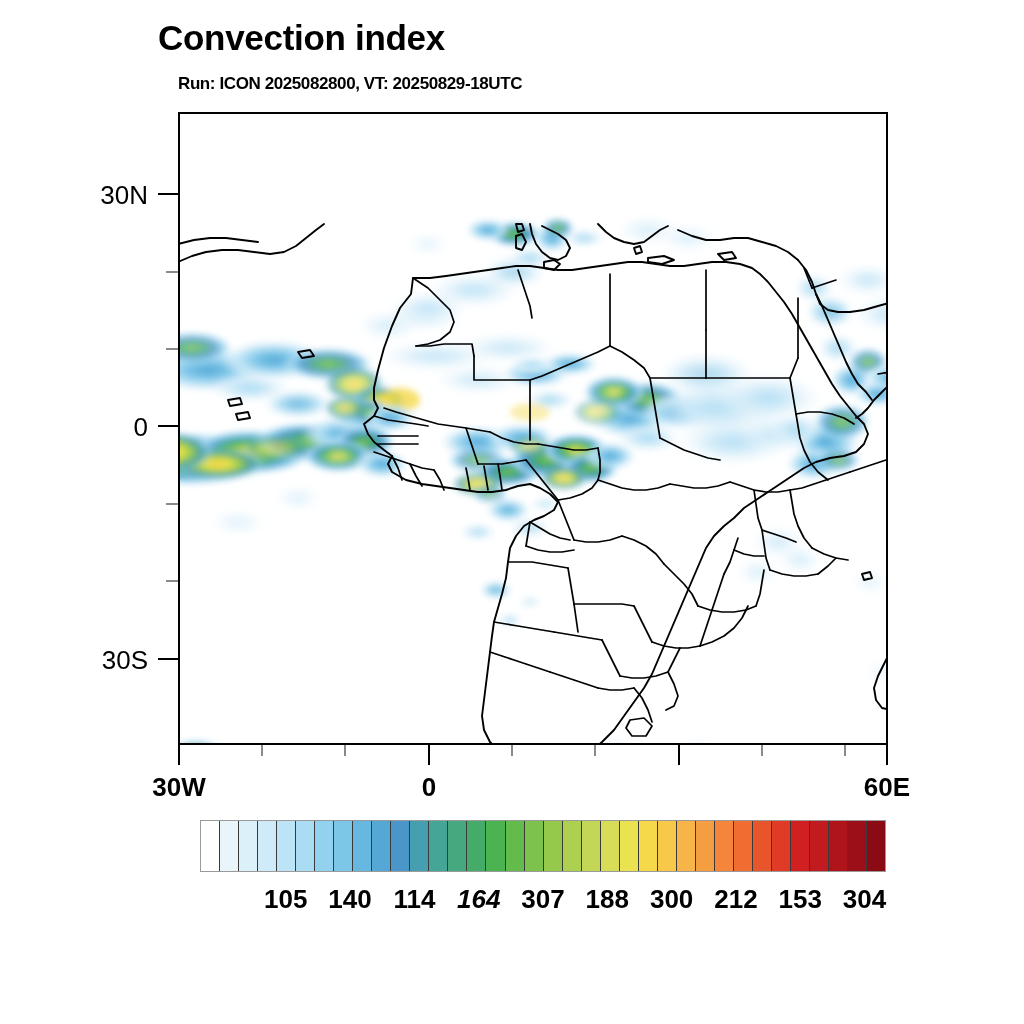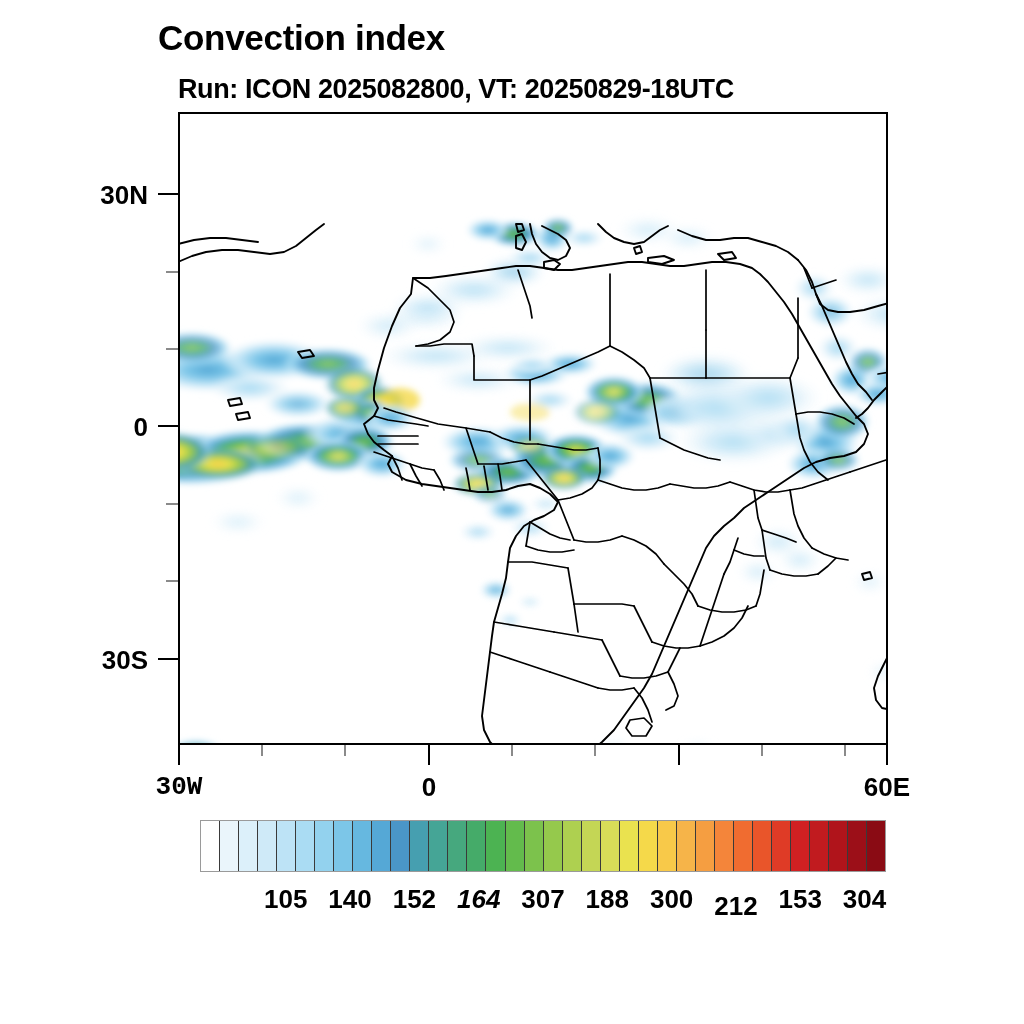--- a/index.html
+++ b/index.html
@@ -2,27 +2,27 @@
 <html><head>
 <meta charset="utf-8">
 <style>
   html,body{margin:0;padding:0;background:#ffffff;}
   body{width:1024px;height:1024px;position:relative;overflow:hidden;
        font-family:"Liberation Sans",sans-serif;color:#000;}
   #root{position:absolute;left:0;top:0;width:940px;height:1024px;}
 
   .ttl{position:absolute;font-weight:bold;color:#000;white-space:nowrap;}
   #title{left:158px;top:18px;font-size:35px;letter-spacing:-0.3px;}
-  #subtitle{left:178px;top:74px;font-size:27px;letter-spacing:-0.4px;}
+  #subtitle{left:178px;top:74px;font-size:17px;letter-spacing:-0.4px;}
 
   #plot{position:absolute;left:178px;top:112px;width:710px;height:633px;
         background:#fff;box-sizing:border-box;}
   #mapsvg{position:absolute;left:0;top:0;width:710px;height:633px;}
 
-  .ylab{position:absolute;font-size:26px;font-weight:bold;text-align:right;
+  .ylab{position:absolute;font-size:26px;font-weight:normal;text-align:right;
         width:120px;white-space:nowrap;}
   .xlab{position:absolute;font-size:26px;font-weight:bold;text-align:center;
         width:120px;white-space:nowrap;}
 
   .tickmaj{position:absolute;background:#000;}
   .tickmin{position:absolute;background:#8a8a8a;}
 
   #cbar{position:absolute;left:200px;top:820px;width:686px;height:52px;
         display:flex;border:1px solid #9a9a9a;box-sizing:border-box;}
   #cbar .seg{flex:1 1 0;height:100%;}
@@ -474,21 +474,21 @@
   <div class="tickmaj" style="left:428px;top:745px;width:2px;height:20px;"></div>
   <div class="tickmaj" style="left:678px;top:745px;width:2px;height:20px;"></div>
   <div class="tickmaj" style="left:886px;top:745px;width:2px;height:20px;"></div>
   <div class="tickmin" style="left:261px;top:745px;width:2px;height:11px;"></div>
   <div class="tickmin" style="left:344px;top:745px;width:2px;height:11px;"></div>
   <div class="tickmin" style="left:511px;top:745px;width:2px;height:11px;"></div>
   <div class="tickmin" style="left:594px;top:745px;width:2px;height:11px;"></div>
   <div class="tickmin" style="left:761px;top:745px;width:2px;height:11px;"></div>
   <div class="tickmin" style="left:844px;top:745px;width:2px;height:11px;"></div>
 
-  <div class="xlab" style="left:119px;top:772px;font-family:Liberation Mono, monospace;">30W</div>
+  <div class="xlab" style="left:119px;top:772px;">30W</div>
   <div class="xlab" style="left:369px;top:772px;">0</div>
   <div class="xlab" style="left:619px;top:772px;margin-top:43px;">30E</div>
   <div class="xlab" style="left:827px;top:772px;">60E</div>
 
   <div id="cbar">
       <div class="seg" style="background: rgb(255, 255, 255);"></div>
       <div class="seg" style="background: rgb(234, 245, 251);"></div>
       <div class="seg" style="background: rgb(220, 240, 250);"></div>
       <div class="seg" style="background: rgb(207, 234, 248);"></div>
       <div class="seg" style="background: rgb(189, 227, 246);"></div>
@@ -520,23 +520,23 @@
       <div class="seg" style="background: rgb(223, 59, 38);"></div>
       <div class="seg" style="background: rgb(209, 32, 34);"></div>
       <div class="seg" style="background: rgb(193, 27, 31);"></div>
       <div class="seg" style="background: rgb(176, 20, 27);"></div>
       <div class="seg" style="background: rgb(156, 15, 24);"></div>
       <div class="seg" style="background: rgb(138, 11, 20);"></div>
     </div>
   <div id="cblabels">
       <div class="cblab" style="left: 245.75px;">105</div>
       <div class="cblab" style="left: 310.062px;">140</div>
-      <div class="cblab" style="left: 374.375px;">152</div>
+      <div class="cblab" style="left: 374.375px;">114</div>
       <div class="cblab" style="left: 438.688px; font-style: italic;">164</div>
       <div class="cblab" style="left: 503px;">307</div>
       <div class="cblab" style="left: 567.312px;">188</div>
       <div class="cblab" style="left: 631.625px;">300</div>
-      <div class="cblab" style="left: 695.938px; margin-top: 7px;">212</div>
+      <div class="cblab" style="left: 695.938px;">212</div>
       <div class="cblab" style="left: 760.25px;">153</div>
       <div class="cblab" style="left: 824.562px;">304</div>
     </div>
 
 </div>
 
 </body></html>

